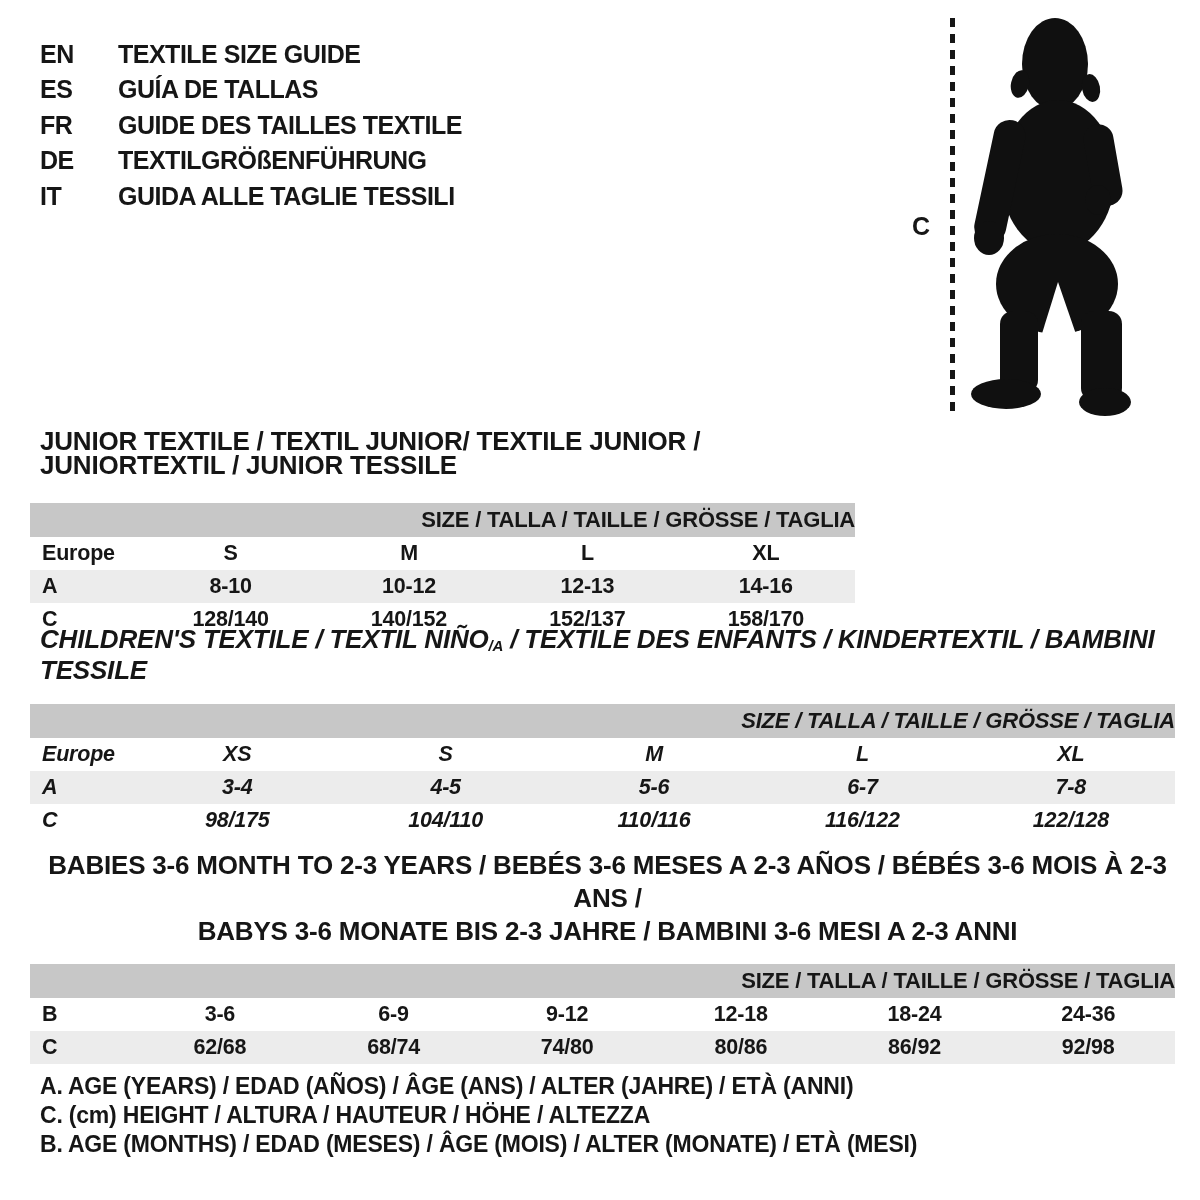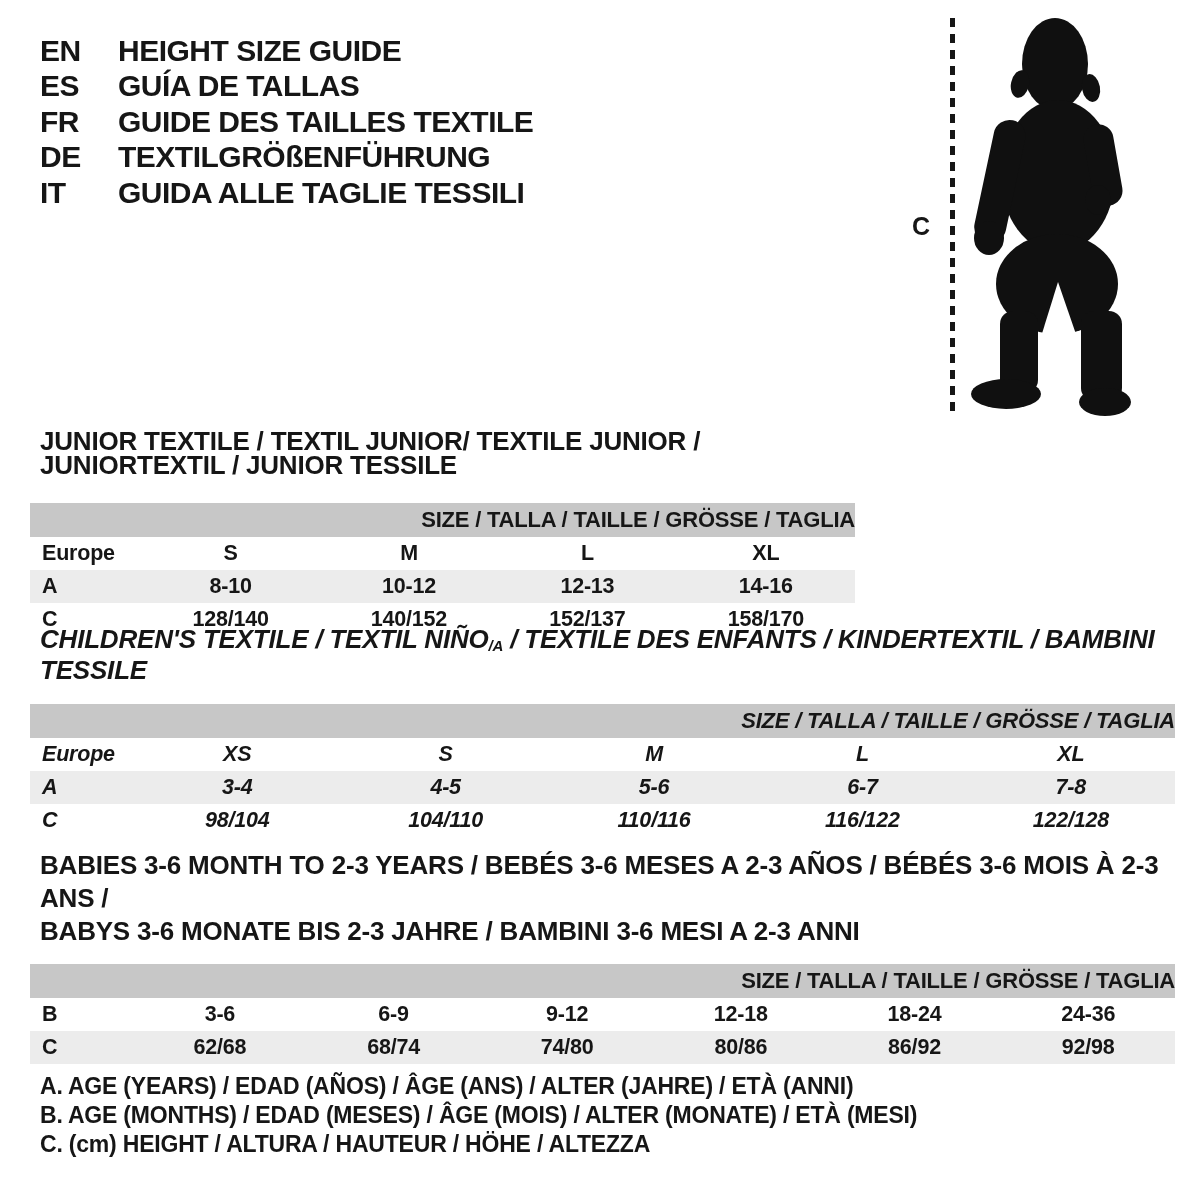--- a/index.html
+++ b/index.html
@@ -4,38 +4,38 @@
 <style>
   html,body{margin:0;padding:0;background:#fff;}
   .canvas{
     position:relative;width:1200px;height:1200px;overflow:hidden;
     background:var(--bg,#ffffff);color:var(--fg,#161616);
     font-family:"Liberation Sans","DejaVu Sans",sans-serif;
     font-weight:bold;
   }
   
   .langs{position:absolute;left:40px;top:33px;}
-  .lang-row{display:flex;align-items:center;height:35.5px;font-size:30px;letter-spacing:-0.5px;}
+  .lang-row{display:flex;align-items:flex-end;height:35.5px;font-size:25px;letter-spacing:-0.5px;}
   .lang-code{width:78px;flex:0 0 78px;}
   
   .figure-line{
     position:absolute;left:950px;top:18px;width:5px;height:398px;
     background:repeating-linear-gradient(to bottom,var(--fg,#161616) 0 9px,transparent 9px 16px);
   }
   .figure-label{position:absolute;left:912px;top:212px;font-size:25px;}
   .baby{position:absolute;left:962px;top:16px;width:178px;height:404px;}
   
   .size-section{position:absolute;}
   .sec-junior{left:30px;top:429px;width:825px;}
   .sec-children{left:30px;top:627px;width:1145px;font-style:italic;}
   .sec-babies{left:30px;top:849px;width:1145px;}
   .sec-title{margin:0 0 0 10px;font-size:26px;line-height:24px;letter-spacing:-0.2px;}
   .sec-junior .sec-title{margin-bottom:26px;}
   .sec-children .sec-title{margin-bottom:22px;}
-  .sec-babies .sec-title{margin-bottom:16px;}
+  .sec-babies .sec-title{margin-bottom:16px;text-align:center;}
   .sec-babies .title-line{line-height:33px;}
   .sub{font-size:0.58em;vertical-align:-0.18em;}
   table{width:100%;border-collapse:collapse;table-layout:fixed;font-size:21.5px;letter-spacing:-0.2px;}
   th{background:var(--header-bg,#c7c7c7);text-align:right;padding:0 0 0 12px;height:34px;font-size:22px;}
   td{height:33px;text-align:center;padding:0;}
   td.lbl{text-align:left;padding-left:12px;}
   tr.shaded{background:var(--alt-bg,#ececec);}
   .sec-junior col.col-lbl{width:13.5%;}
   .sec-children col.col-lbl{width:9%;}
   .sec-babies col.col-lbl{width:9%;}
@@ -43,21 +43,21 @@
   .legend{position:absolute;left:40px;top:1072px;font-size:23px;line-height:29px;letter-spacing:-0.2px;}
 </style>
 </head>
 <body>
 
 <div class="canvas" style="--bg: #ffffff; --fg: #161616; --header-bg: #c7c7c7; --alt-bg: #ececec;">
 
   <div class="langs">
       <div class="lang-row">
         <span class="lang-code">EN</span>
-        <span class="lang-title">HEIGHT SIZE GUIDE</span>
+        <span class="lang-title">TEXTILE SIZE GUIDE</span>
       </div>
       <div class="lang-row">
         <span class="lang-code">ES</span>
         <span class="lang-title">GUÍA DE TALLAS</span>
       </div>
       <div class="lang-row">
         <span class="lang-code">FR</span>
         <span class="lang-title">GUIDE DES TAILLES TEXTILE</span>
       </div>
       <div class="lang-row">
@@ -165,21 +165,21 @@
           <tr class="shaded">
             <td class="lbl">A</td>
             <td>3-4</td>
             <td>4-5</td>
             <td>5-6</td>
             <td>6-7</td>
             <td>7-8</td>
           </tr>
           <tr>
             <td class="lbl">C</td>
-            <td>98/104</td>
+            <td>98/175</td>
             <td>104/110</td>
             <td>110/116</td>
             <td>116/122</td>
             <td>122/128</td>
           </tr>
         </tbody>
       </table>
   </section>
 
   <section class="size-section sec-babies">
@@ -220,17 +220,17 @@
             <td>80/86</td>
             <td>86/92</td>
             <td>92/98</td>
           </tr>
         </tbody>
       </table>
   </section>
 
   <div class="legend">
       <div class="legend-line">A. AGE (YEARS) / EDAD (AÑOS) / ÂGE (ANS) / ALTER (JAHRE) / ETÀ (ANNI)</div>
+      <div class="legend-line">C. (cm) HEIGHT / ALTURA / HAUTEUR / HÖHE / ALTEZZA</div>
       <div class="legend-line">B. AGE (MONTHS) / EDAD (MESES) / ÂGE (MOIS) / ALTER (MONATE) / ETÀ (MESI)</div>
-      <div class="legend-line">C. (cm) HEIGHT / ALTURA / HAUTEUR / HÖHE / ALTEZZA</div>
     </div>
 
 </div>
 
 </body></html>

